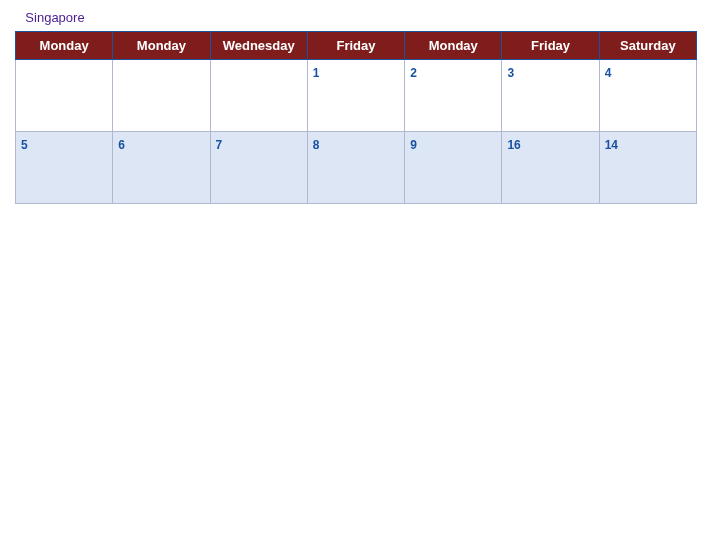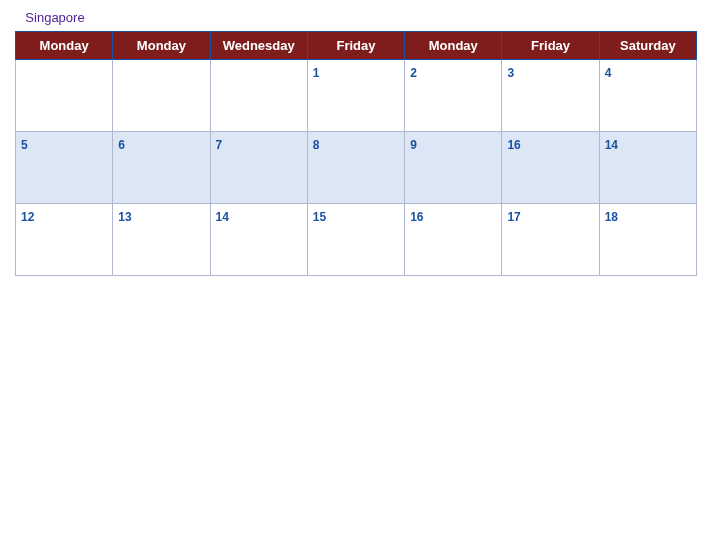--- a/index.html
+++ b/index.html
@@ -130,24 +130,15 @@
         </tr>
         <tr class="row-blue">
           <td><span class="day-num">5</span></td>
           <td><span class="day-num">6</span></td>
           <td><span class="day-num">7</span></td>
           <td><span class="day-num">8</span></td>
           <td><span class="day-num">9</span></td>
           <td><span class="day-num">16</span></td>
           <td><span class="day-num">14</span></td>
         </tr>
-        <tr>
-          <td><span class="day-num">12</span></td>
-          <td><span class="day-num">13</span></td>
-          <td><span class="day-num">14</span></td>
-          <td><span class="day-num">15</span></td>
-          <td><span class="day-num">16</span></td>
-          <td><span class="day-num">17</span></td>
-          <td><span class="day-num">18</span></td>
-        </tr>
       </tbody>
   </table>
 </div>
 
 </body></html>

